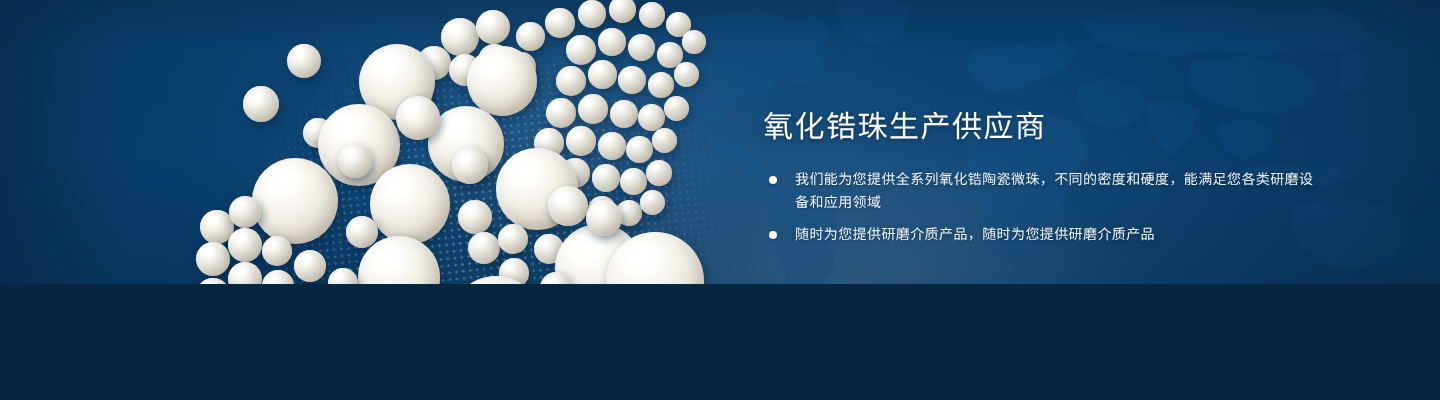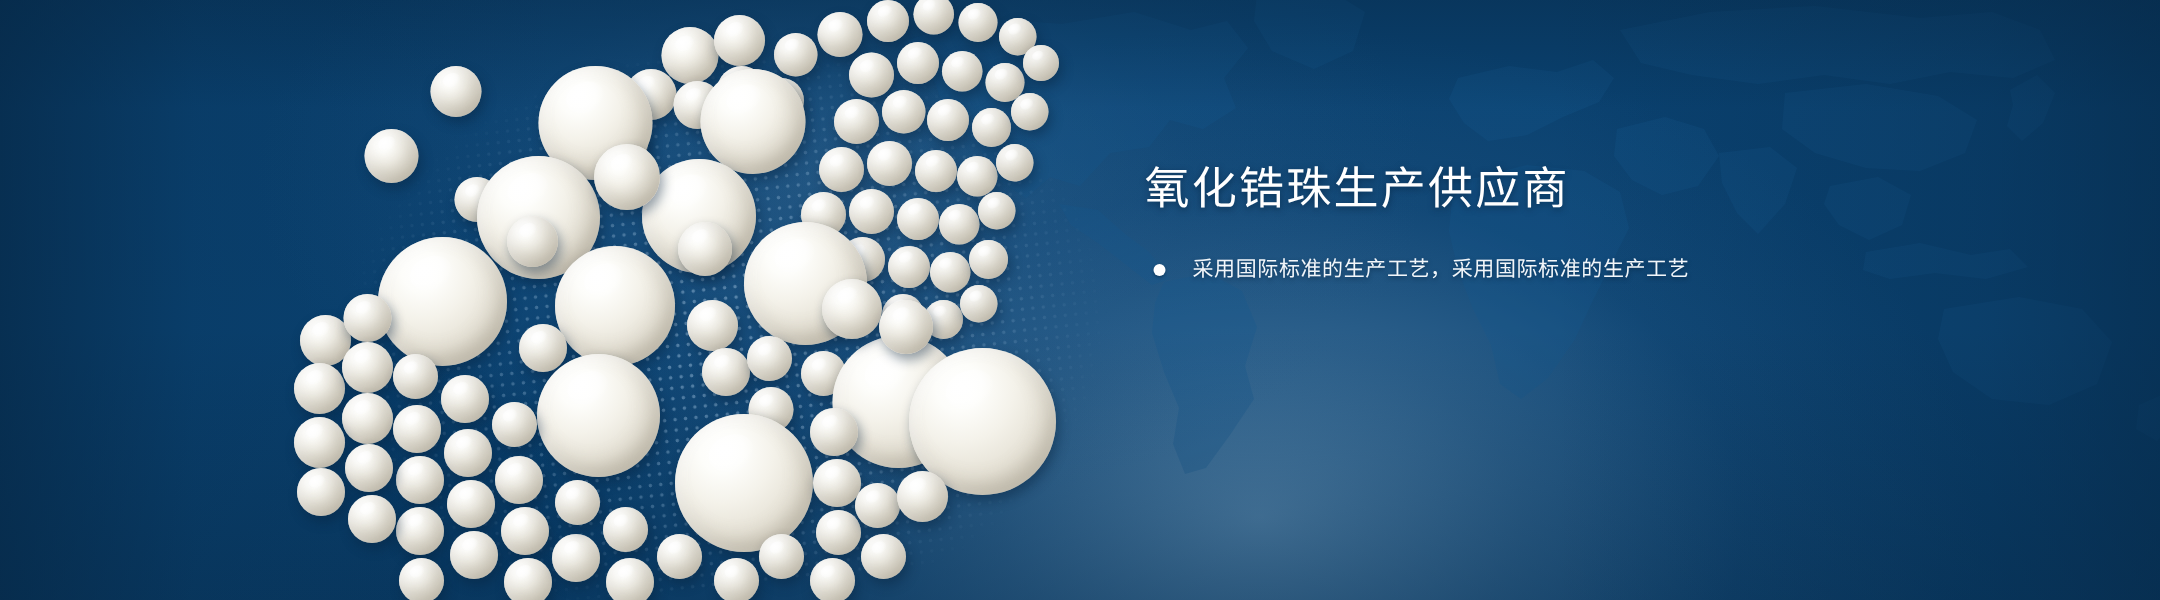--- a/index.html
+++ b/index.html
@@ -8,21 +8,21 @@
     padding: 0;
     background: #08263f;
   }
   body {
     font-family: "Liberation Sans", "DejaVu Sans", sans-serif;
   }
 
   .banner {
     position: relative;
     width: 1440px;
-    height: 400px;
+    height: 284px;
     overflow: hidden;
     background: #0369a1;
   }
 
   
   .bg-base {
     position: absolute;
     inset: 0;
     background: #0a4271;
   }
@@ -335,18 +335,22 @@
     <div class="bead" style="left:606px;top:232px;width:98px;height:98px;"></div>
     <div class="bead" style="left:598px;top:314px;width:34px;height:34px;"></div>
   </div>
 
   <div class="copy">
     <h1 class="headline">氧化锆珠生产供应商</h1>
 
     <ul class="bullets">
       <li class="bullet">
         <span class="bullet-dot"></span>
-        <span class="bullet-text">采用国际标准的生产工艺，采用国际标准的生产工艺</span>
+        <span class="bullet-text">我们能为您提供全系列氧化锆陶瓷微珠，不同的密度和硬度，能满足您各类研磨设备和应用领域</span>
+      </li>
+      <li class="bullet">
+        <span class="bullet-dot"></span>
+        <span class="bullet-text">随时为您提供研磨介质产品，随时为您提供研磨介质产品</span>
       </li>
     </ul>
   </div>
 
 </div>
 
 </body></html>

